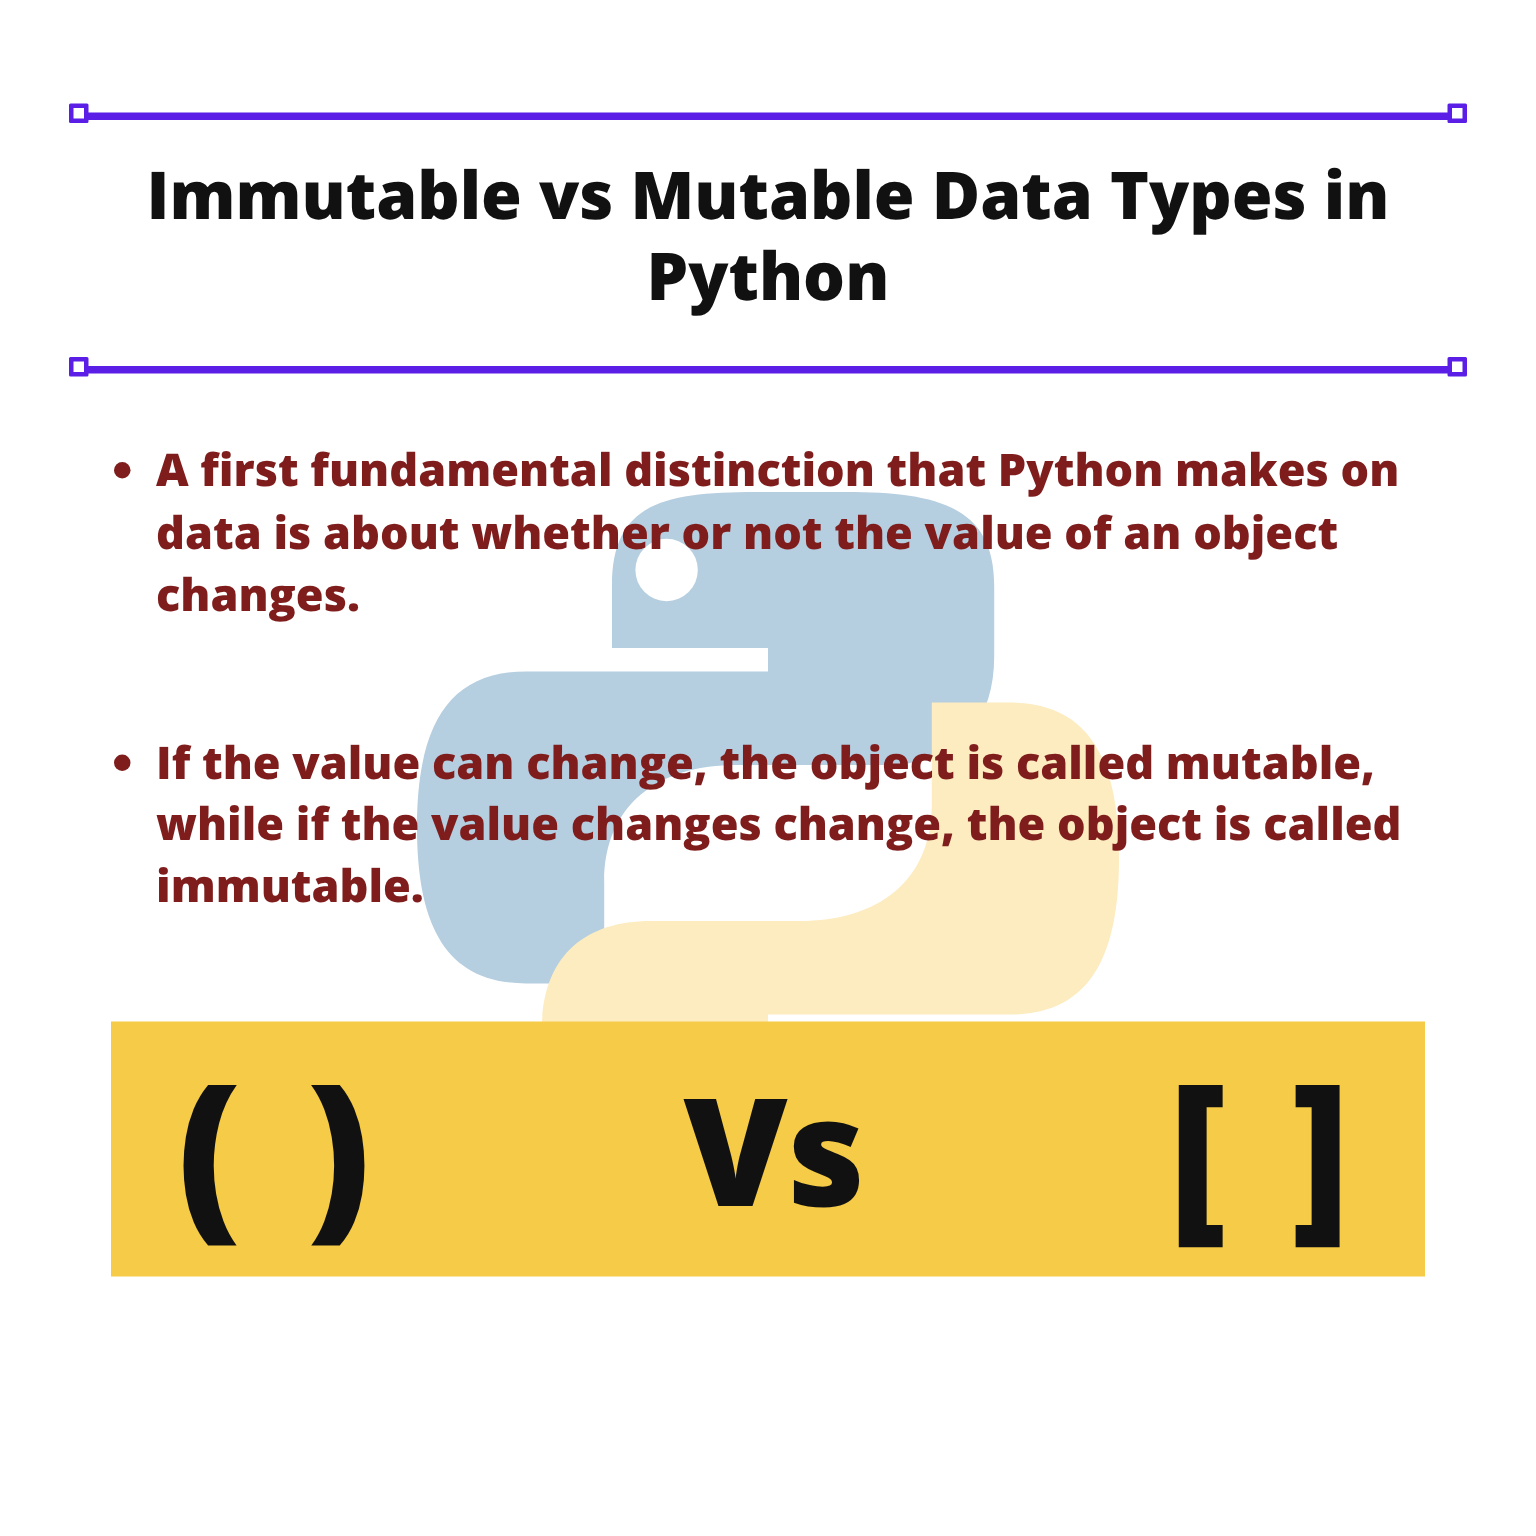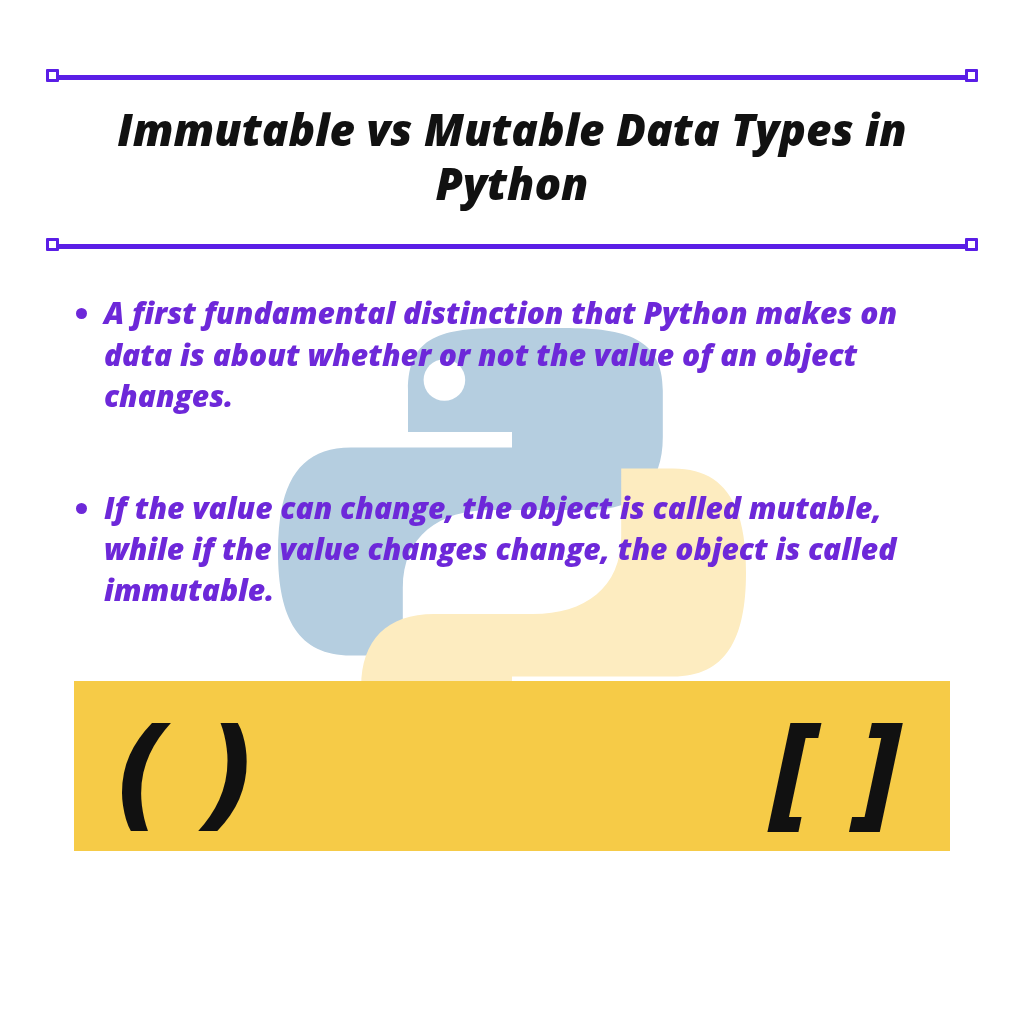--- a/index.html
+++ b/index.html
@@ -8,21 +8,20 @@
     background: #ffffff;
     font-family: "Open Sans", "Segoe UI", Arial, sans-serif;
     position: relative;
     overflow: hidden;
   }
   .page {
     width: 1024px;
     height: 1024px;
     position: relative;
     padding: 40px 46px 0 46px;
-    font-style: italic;
   }
   .hr-wrap {
     position: relative;
     height: 14px;
     margin: 29px 0 14px 0;
   }
   .hr-wrap.bottom { margin: 24px 0 40px 0; }
   .hr-line {
     position: absolute;
     top: 6px; left: 6px; right: 6px;
@@ -58,21 +57,21 @@
     transform: translateX(-50%);
     width: 520px; height: 520px;
     z-index: 0;
     pointer-events: none;
   }
   .bullets {
     position: relative;
     z-index: 1;
     list-style: disc;
     padding-left: 46px;
-    color: #6d28d9;
+    color: #7f1d1d;
   }
   .bullets li {
     font-weight: 800;
     font-size: 30px;
     line-height: 1.38;
     margin-bottom: 70px;
     padding-right: 10px;
   }
   .vs-card {
     position: relative;
@@ -123,17 +122,18 @@
       <circle cx="126" cy="170" r="8" fill="#ffffff"></circle>
     </svg>
 
     <ul class="bullets">
       <li>A first fundamental distinction that Python makes on data is about whether or not the value of an object changes.</li>
       <li>If the value can change, the object is called mutable, while if the value changes change, the object is called immutable.</li>
     </ul>
 
     <div class="vs-card">
       <span>( )</span>
+      <span class="mid">Vs</span>
       <span>[ ]</span>
     </div>
 
   </div>
 </div>
 
 </body></html>

